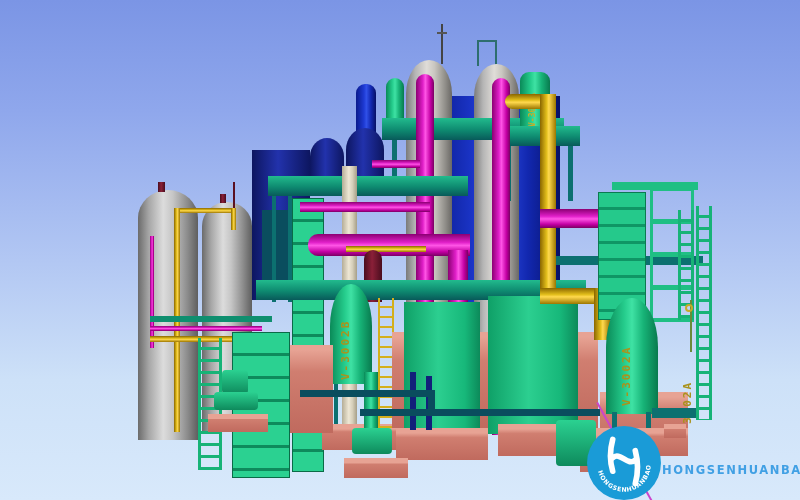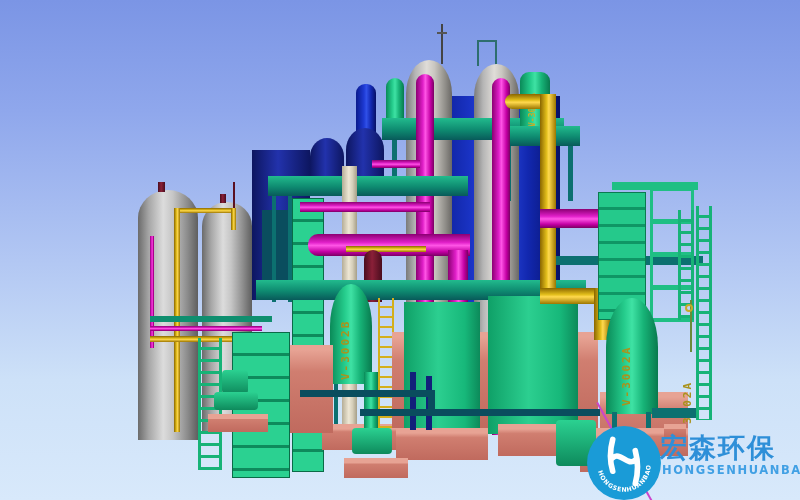--- a/index.html
+++ b/index.html
@@ -173,16 +173,15 @@
       <path d="M49,26 C52,37 52,47 49,58" fill="none" stroke="#ffffff" stroke-width="5.5" stroke-linecap="round"></path>
       <path d="M27,33 C34,26 42,42 49,35" fill="none" stroke="#ffffff" stroke-width="5.5" stroke-linecap="round"></path>
       <defs>
           <path id="ringPath" d="M 12,40 A 26,26 0 0 0 64,40"></path>
         </defs>
       <text font-size="6" fill="#ffffff" font-weight="bold" letter-spacing="0.6" font-family="DejaVu Sans, Liberation Sans, sans-serif">
         <textPath href="#ringPath" startOffset="6">HONGSENHUANBAO</textPath>
       </text>
     </svg>
   </div>
-  <div id="cnName" class="abs" style="left:660px;top:430px;color:#2e8fd8;">宏森环保</div>
   <div id="enName" class="abs" style="left:662px;top:463px;color:#41a0e4;">HONGSENHUANBAO</div>
 
 </div>
 
 </body></html>

